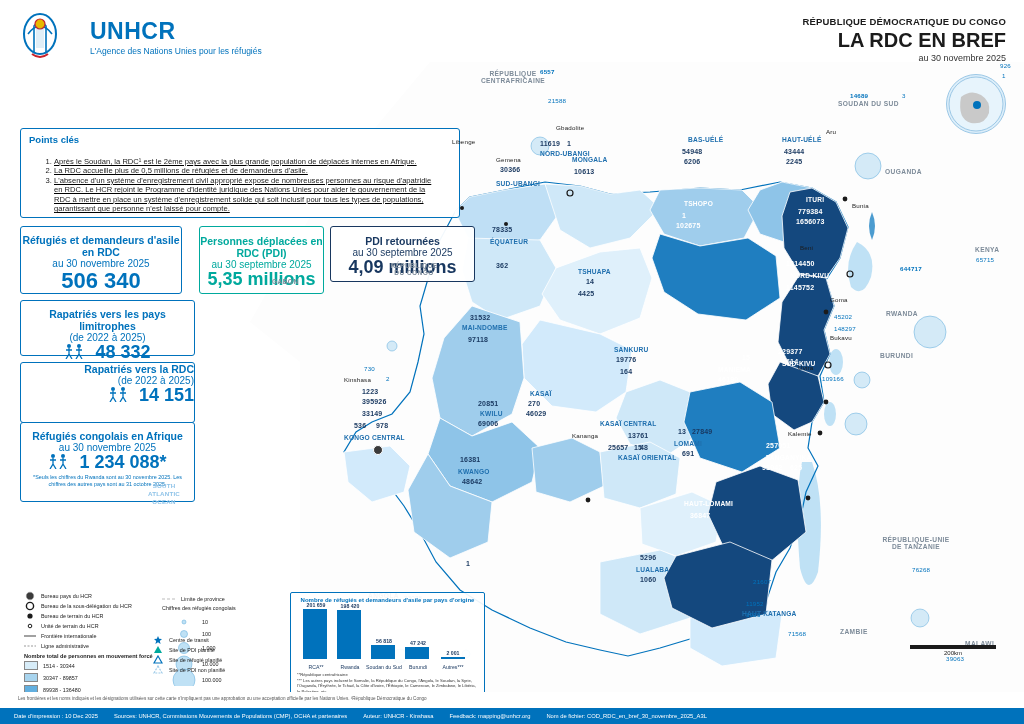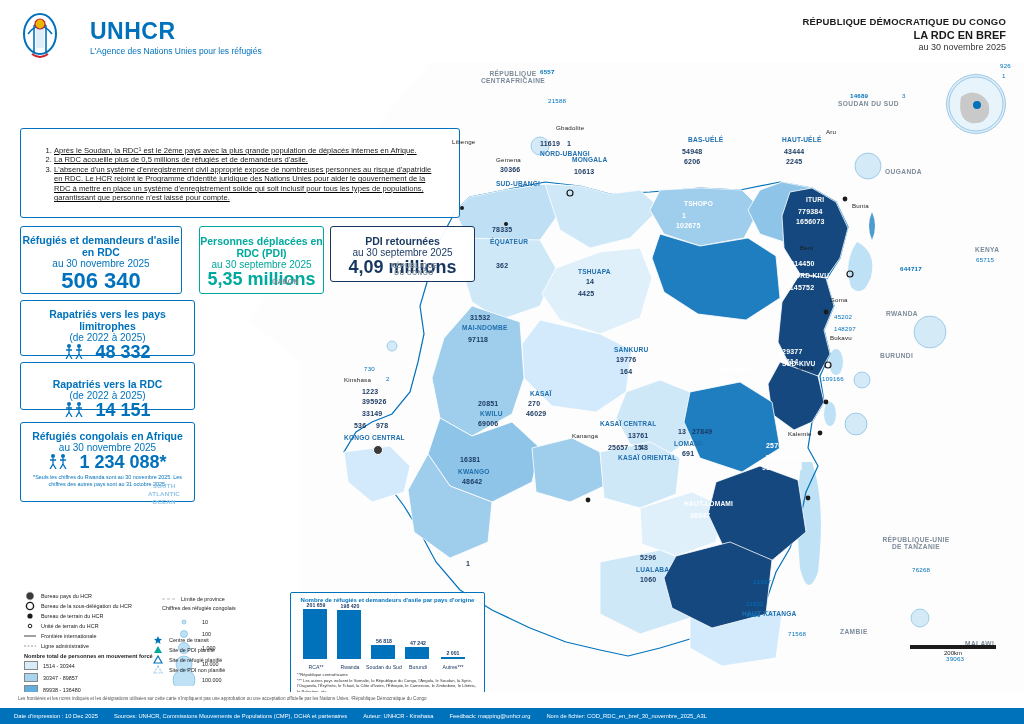--- a/index.html
+++ b/index.html
@@ -7,21 +7,21 @@
   #root{position:absolute;left:0;top:0;width:1024px;height:724px;}
 
   
   .hdr{position:absolute;left:0;top:4px;width:1024px;height:62px;background:#fff;}
   .logo-unhcr{position:absolute;left:20px;top:8px;width:60px;height:48px;}
   .logo-text{position:absolute;left:90px;top:14px;}
   .logo-title{font-size:23px;font-weight:bold;color:#0072bc;letter-spacing:.5px;}
   .logo-sub{font-size:8.5px;color:#0072bc;margin-top:1px;}
   .hdr-right{position:absolute;right:18px;top:12px;text-align:right;}
   .hdr-country{font-size:9.5px;font-weight:bold;color:#1b1b1b;letter-spacing:.2px;}
-  .hdr-main{font-size:11px;font-weight:bold;color:#1b1b1b;margin-top:2px;}
+  .hdr-main{font-size:20px;font-weight:bold;color:#1b1b1b;margin-top:2px;}
   .hdr-date{font-size:9px;color:#333;margin-top:1px;}
 
   
   .mapwrap{position:absolute;left:0;top:62px;width:1024px;height:630px;background:#ffffff;overflow:hidden;}
   .sea{position:absolute;left:0;top:0;width:1024px;height:630px;background:#f4fbfe;}
   svg.base{position:absolute;left:0;top:0;}
 
   
   .kp{position:absolute;left:20px;top:66px;width:440px;height:90px;background:rgba(255,255,255,.93);border:1px solid #0072bc;border-radius:3px;padding:5px 8px;box-sizing:border-box;}
   .kp h4{margin:0 0 2px 0;font-size:9.5px;color:#0072bc;font-weight:bold;}
@@ -37,21 +37,21 @@
   .box.green .lbl,.box.green .val,.box.green .sub{color:#00a99d;}
   .box.dark{border-color:#18375f;}
   .box.dark .lbl,.box.dark .val,.box.dark .sub{color:#18375f;}
   .box .val.sm{font-size:18px;}
   .note{font-size:5.4px;color:#0072bc;line-height:1.25;padding:0 6px;}
 
   .b1{left:20px;top:164px;width:162px;height:68px;padding-top:7px;}
   .b2{left:199px;top:164px;width:125px;height:68px;padding-top:8px;}
   .b3{left:330px;top:164px;width:145px;height:56px;padding-top:8px;}
   .b4{left:20px;top:238px;width:175px;height:56px;padding-top:7px;}
-  .b5{left:20px;top:300px;width:175px;height:48px;padding-top:15px;}
+  .b5{left:20px;top:300px;width:175px;height:61px;padding-top:0;text-align:right;}
   .b6{left:20px;top:360px;width:175px;height:80px;padding-top:7px;}
 
   .icon-people{display:inline-block;vertical-align:middle;margin-right:4px;}
 
   
   .ml{position:absolute;font-size:6.2px;color:#0072bc;letter-spacing:.2px;white-space:nowrap;}
   .ml.prov{font-size:6.6px;font-weight:bold;color:#1f6fae;}
   .ml.provdark{font-size:6.6px;font-weight:bold;color:#ffffff;}
   .ml.num{font-size:7px;font-weight:bold;color:#18375f;}
   .ml.numw{font-size:7px;font-weight:bold;color:#ffffff;}
@@ -200,20 +200,21 @@
 
     <div class="globe">
       <svg width="58" height="58" viewBox="0 0 58 58">
         <circle cx="29" cy="29" r="27" fill="#e7f4fc" stroke="#9cc8e6"></circle>
         <path d="M14,22 q10,-8 20,-2 q10,6 8,18 q-4,12 -18,10 q-14,-4 -10,-26z" fill="#c9c9c9"></path>
         <circle cx="30" cy="30" r="4" fill="#0072bc"></circle>
       </svg>
     </div>
 
     <div class="kp">
+      <h4>Points clés</h4>
       <ol>
         <li>Après le Soudan, la RDC¹ est le 2ème pays avec la plus grande population de déplacés internes en Afrique.</li>
         <li>La RDC accueille plus de 0,5 millions de réfugiés et de demandeurs d'asile.</li>
         <li>L'absence d'un système d'enregistrement civil approprié expose de nombreuses personnes au risque d'apatridie en RDC. Le HCR rejoint le Programme d'identité juridique des Nations Unies pour aider le gouvernement de la RDC à mettre en place un système d'enregistrement solide qui soit inclusif pour tous les types de populations, garantissant que personne n'est laissé pour compte.</li>
       </ol>
     </div>
 
     <div class="box b1">
       <div class="lbl">Réfugiés et demandeurs d'asile en RDC</div>
       <div class="sub">au 30 novembre 2025</div>

